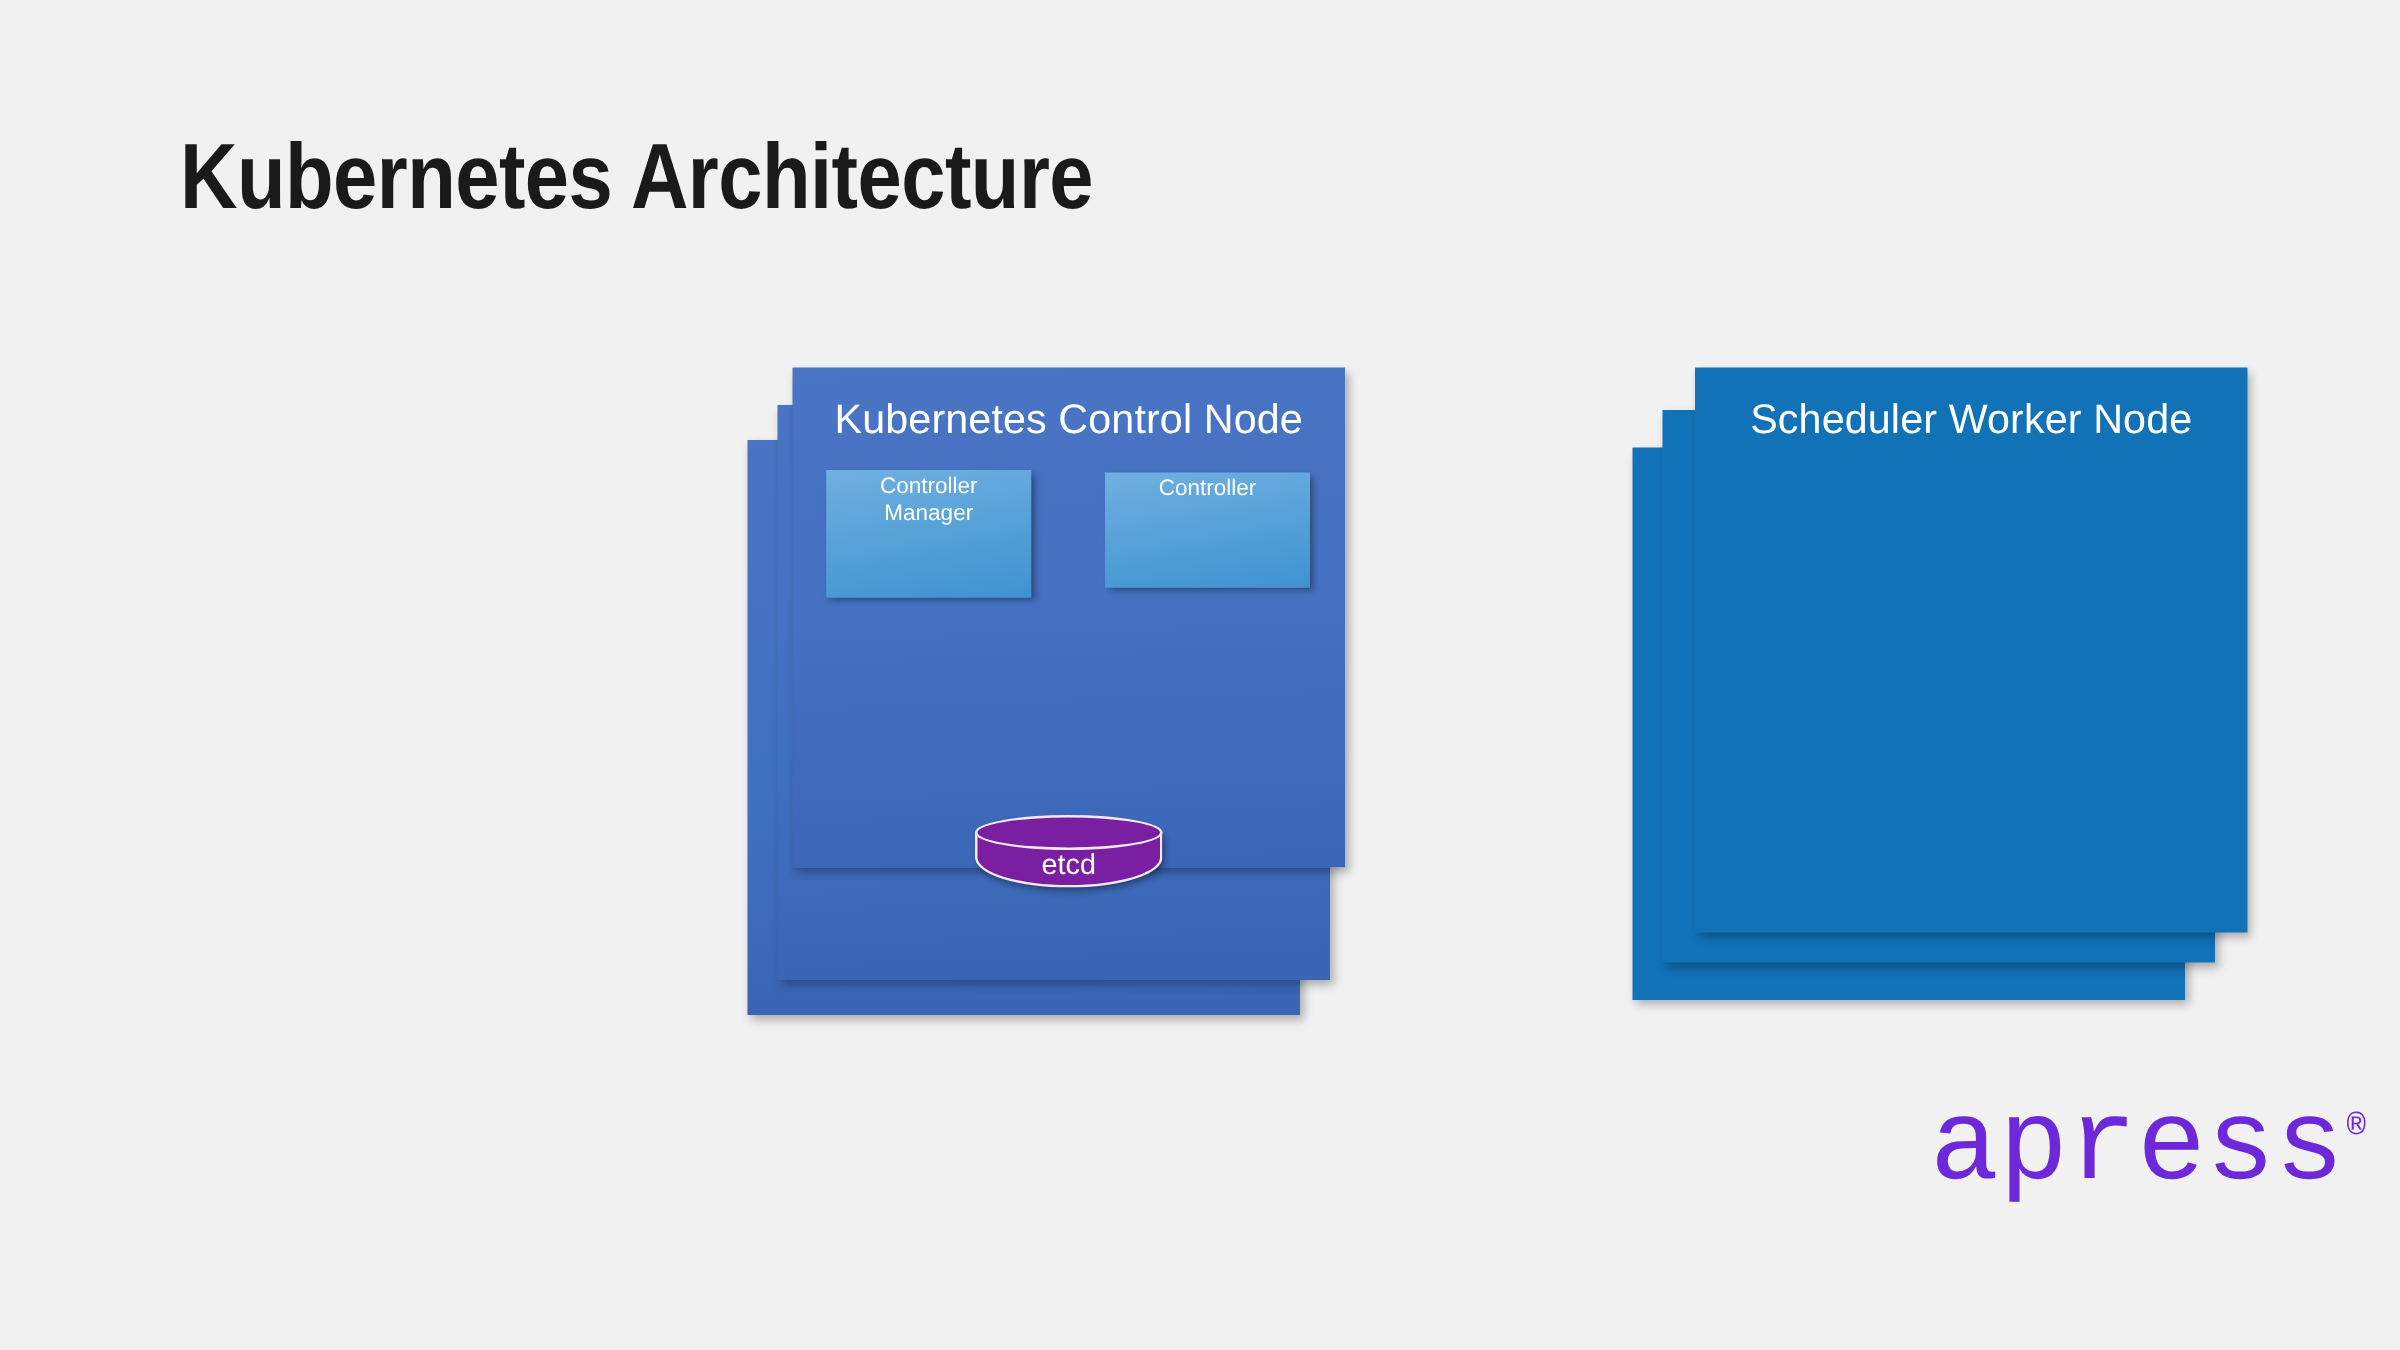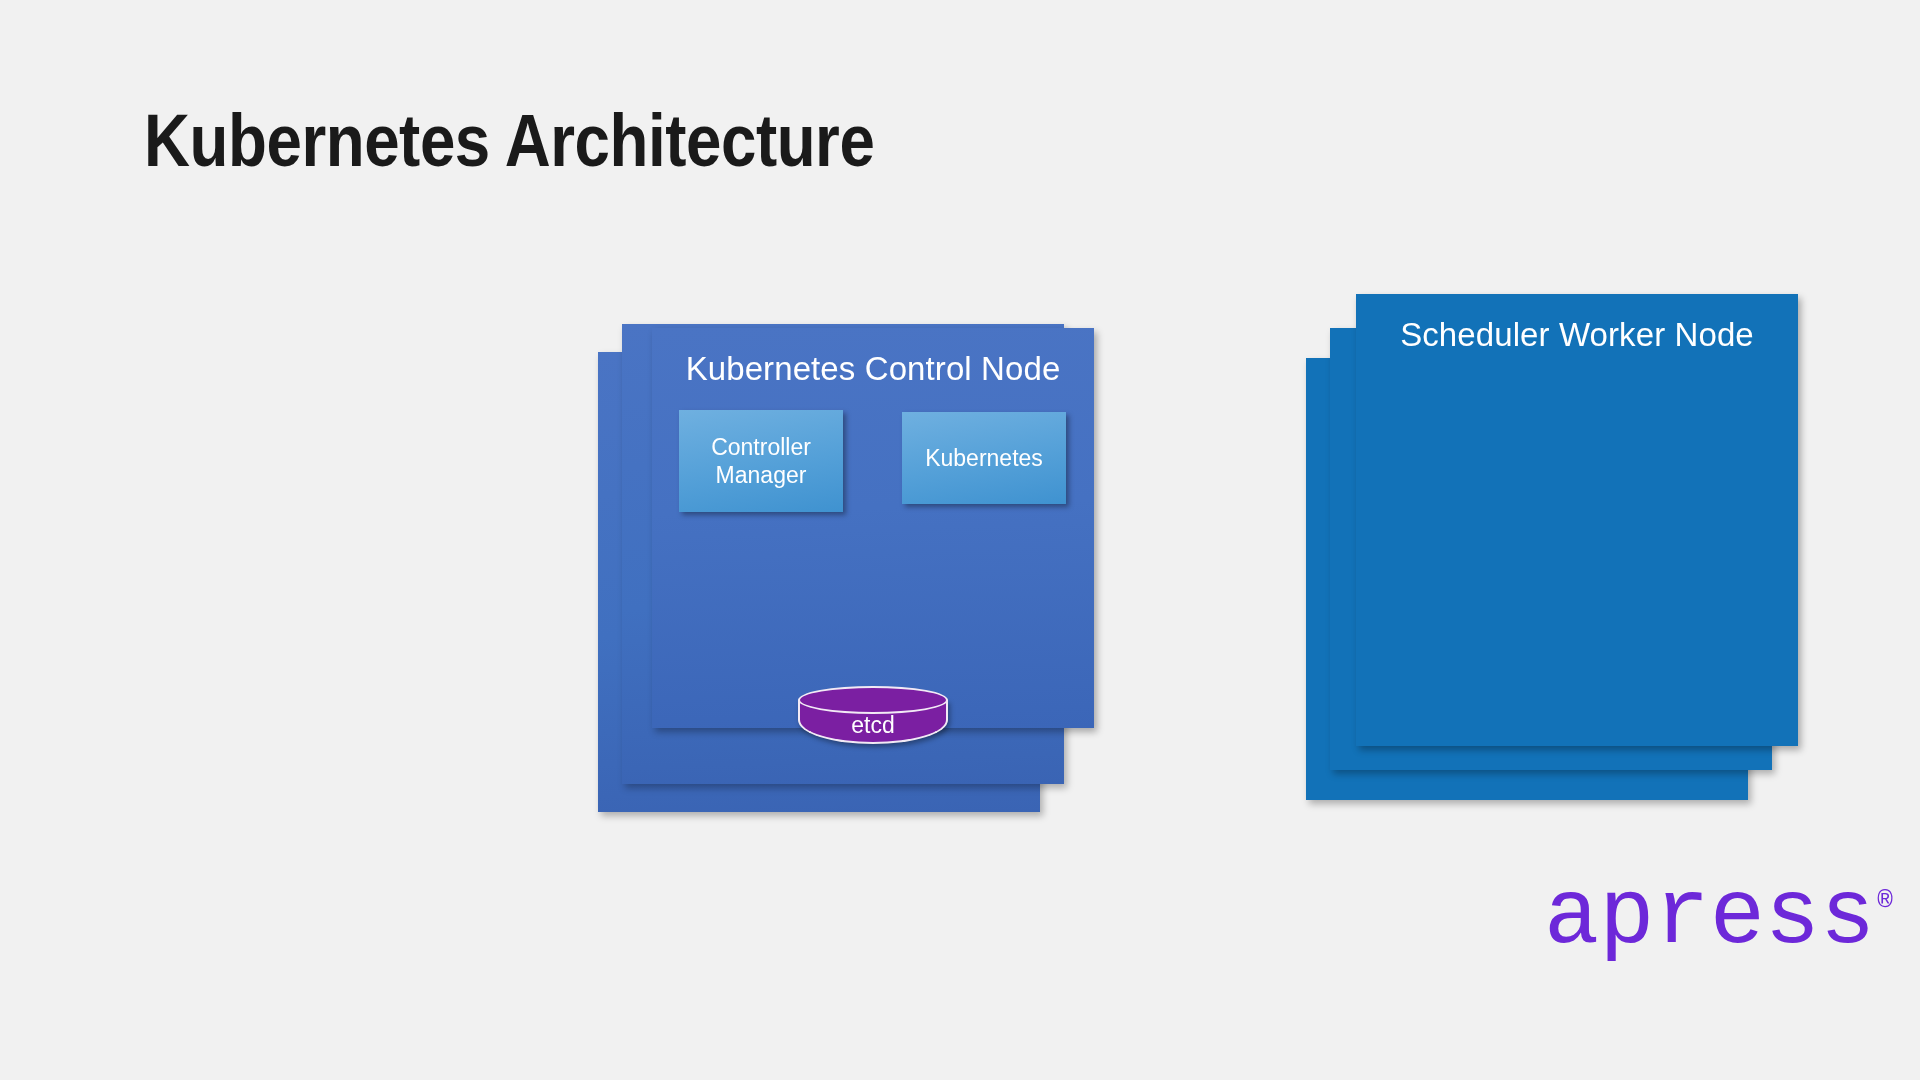--- a/index.html
+++ b/index.html
@@ -71,25 +71,25 @@
     font-weight: normal;
     letter-spacing: 0.1px;
     white-space: nowrap;
   }
 
   
   .component-box {
     position: absolute;
     box-sizing: border-box;
     display: flex;
-    align-items: center;
+    align-items: flex-start;
     justify-content: center;
     text-align: center;
     color: #ffffff;
-    font-size: 23px;
+    font-size: 18px;
     line-height: 1.22;
     box-shadow: 3px 3px 5px rgba(0,0,0,0.35);
     padding: 2px 6px;
   }
   .box-blue {
     background: linear-gradient(170deg, #6fb0e0 0%, #54a0d8 55%, #3f92d0 100%);
   }
   .box-green {
     background: linear-gradient(172deg, #84c550 0%, #73bd43 55%, #5fae33 100%);
   }
@@ -155,30 +155,30 @@
 <body>
 
 <div id="slide-title">Kubernetes Architecture</div>
 
 <div class="node-group" id="control-node-group">
 
   <div class="node-layer control-back" style="left:598px; top:352px; width:442px; height:460px;"></div>
 
   <div class="node-layer control-back" style="left:622px; top:324px; width:442px; height:460px;"></div>
 
-  <div class="node-layer control-face" style="left:652px; top:294px; width:442px; height:400px;margin-top:34px;">
+  <div class="node-layer control-face" style="left:634px; top:294px; width:442px; height:400px;">
 
     <div class="node-heading" style="top:22px;">Kubernetes Control Node</div>
 
     <div class="component-box box-blue" style="left:27px; top:82px; width:164px; height:102px;">
       <span>Controller Manager</span>
     </div>
 
     <div class="component-box box-blue" style="left:250px; top:84px; width:164px; height:92px;">
-      <span>Kubernetes</span>
+      <span>Controller</span>
     </div>
 
 
     <div class="cylinder" style="left:146px; top:358px; width:150px; height:58px;">
       <div class="cyl-body"></div>
       <div class="cyl-top"></div>
       <div class="cyl-label">etcd</div>
     </div>
 
   </div>

